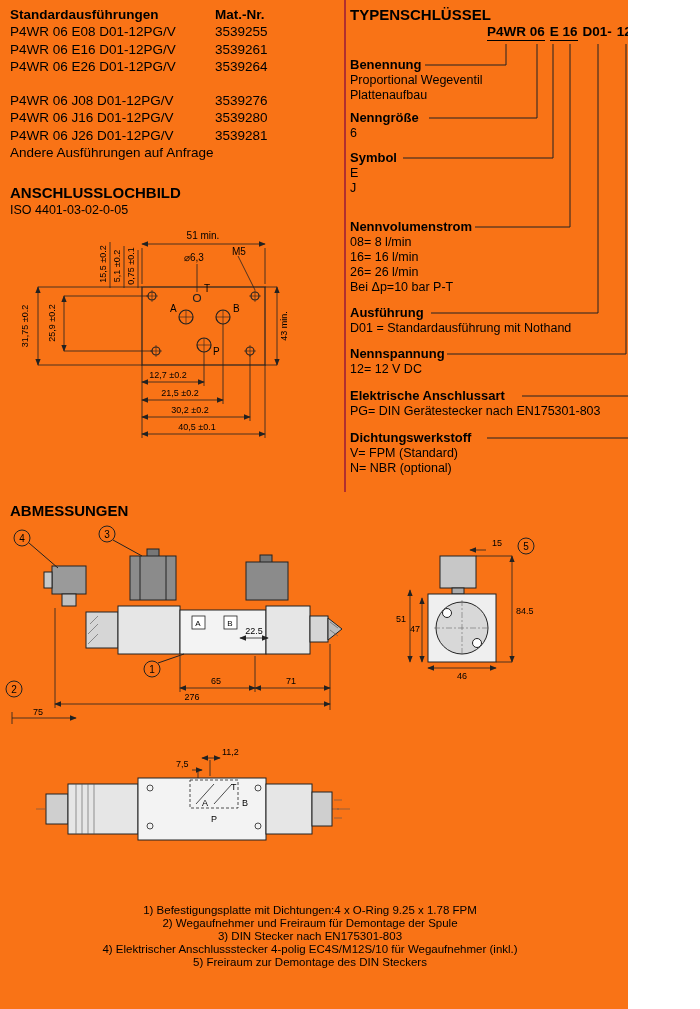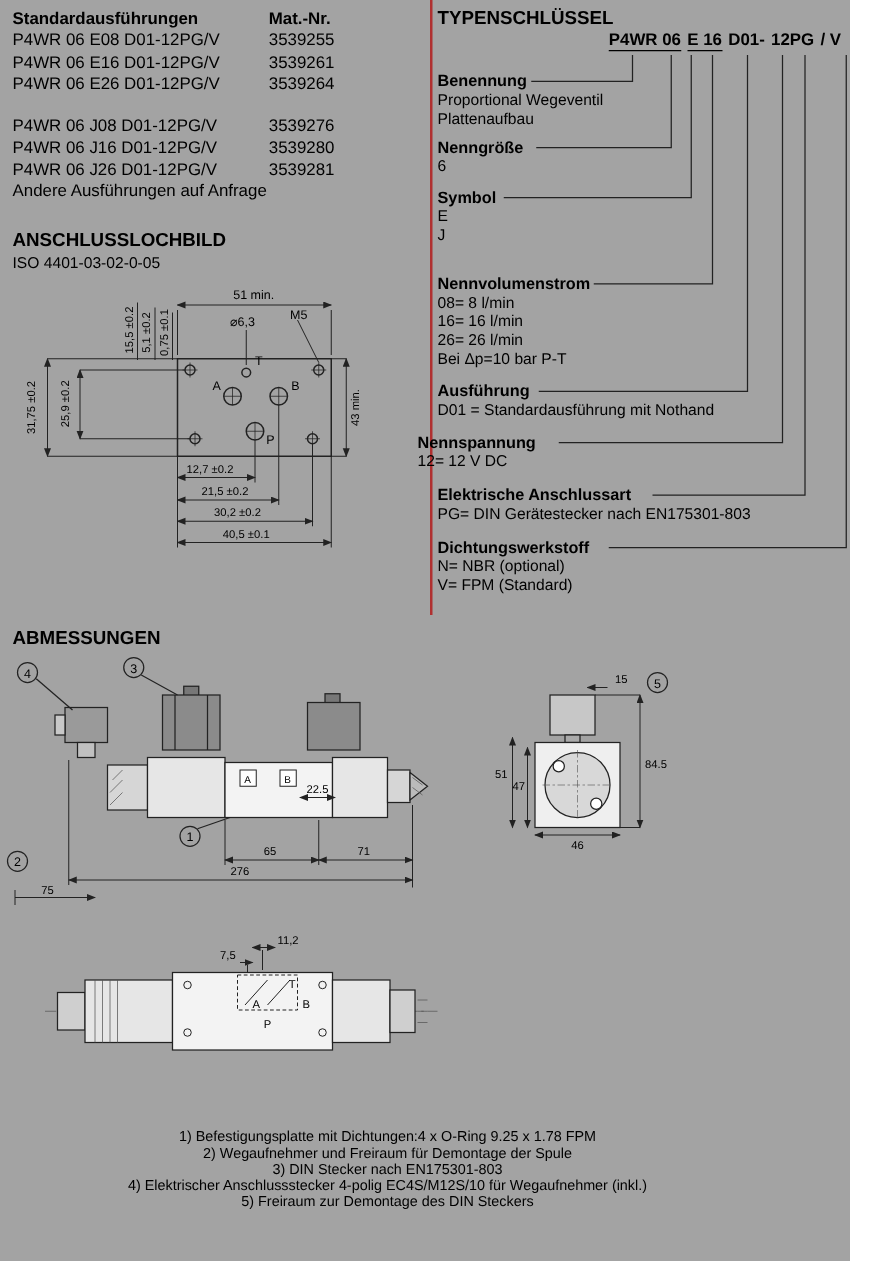--- a/index.html
+++ b/index.html
@@ -1,16 +1,16 @@
 <!DOCTYPE html>
 <html><head>
 <meta charset="utf-8">
 <style>
   html,body{margin:0;padding:0;background:#fff;}
-  #page{position:relative;width:680px;height:1009px;background:#a3a3a3;
+  #page{position:relative;width:628px;height:1009px;background:#f97316;
         font-family:"Liberation Sans",sans-serif;color:#000;overflow:hidden;}
   .abs{position:absolute;}
   .b{font-weight:bold;}
   .fs15{font-size:15px;}
   .fs13{font-size:13.5px;line-height:17.3px;}
   .fs12{font-size:12.5px;}
   .fs11{font-size:11.5px;line-height:13px;}
   .row{display:flex;}
   .c1{width:205px;}
   .gap{height:17px;}
@@ -165,32 +165,32 @@
     <div class="sec-head">Nennvolumenstrom</div>
     <div class="sec-line">08=  8 l/min</div>
     <div class="sec-line">16= 16 l/min</div>
     <div class="sec-line">26= 26 l/min</div>
     <div class="sec-line">Bei Δp=10 bar P-T</div>
   </div>
   <div class="abs sec" style="left:350px;top:305px;">
     <div class="sec-head">Ausführung</div>
     <div class="sec-line">D01 = Standardausführung mit Nothand</div>
   </div>
-  <div class="abs sec" style="left:334px;top:346px;">
+  <div class="abs sec" style="left:350px;top:346px;">
     <div class="sec-head">Nennspannung</div>
     <div class="sec-line">12= 12 V DC</div>
   </div>
   <div class="abs sec" style="left:350px;top:388px;">
     <div class="sec-head">Elektrische Anschlussart</div>
     <div class="sec-line">PG= DIN Gerätestecker nach EN175301-803</div>
   </div>
   <div class="abs sec" style="left:350px;top:430px;">
     <div class="sec-head">Dichtungswerkstoff</div>
+    <div class="sec-line">V= FPM (Standard)</div>
     <div class="sec-line">N= NBR (optional)</div>
-    <div class="sec-line">V= FPM (Standard)</div>
   </div>
 
   <div class="abs b fs15" style="left:10px;top:502px;">ABMESSUNGEN</div>
 
   <svg class="abs" style="left:0;top:522px;" width="700" height="344" viewBox="0 0 700 344">
     <defs>
       <marker id="arr2" orient="auto-start-reverse" markerWidth="9" markerHeight="8" refX="8" refY="3.5">
         <path d="M0,0 L9,3.5 L0,7 z" fill="#222"></path>
       </marker>
     </defs>

